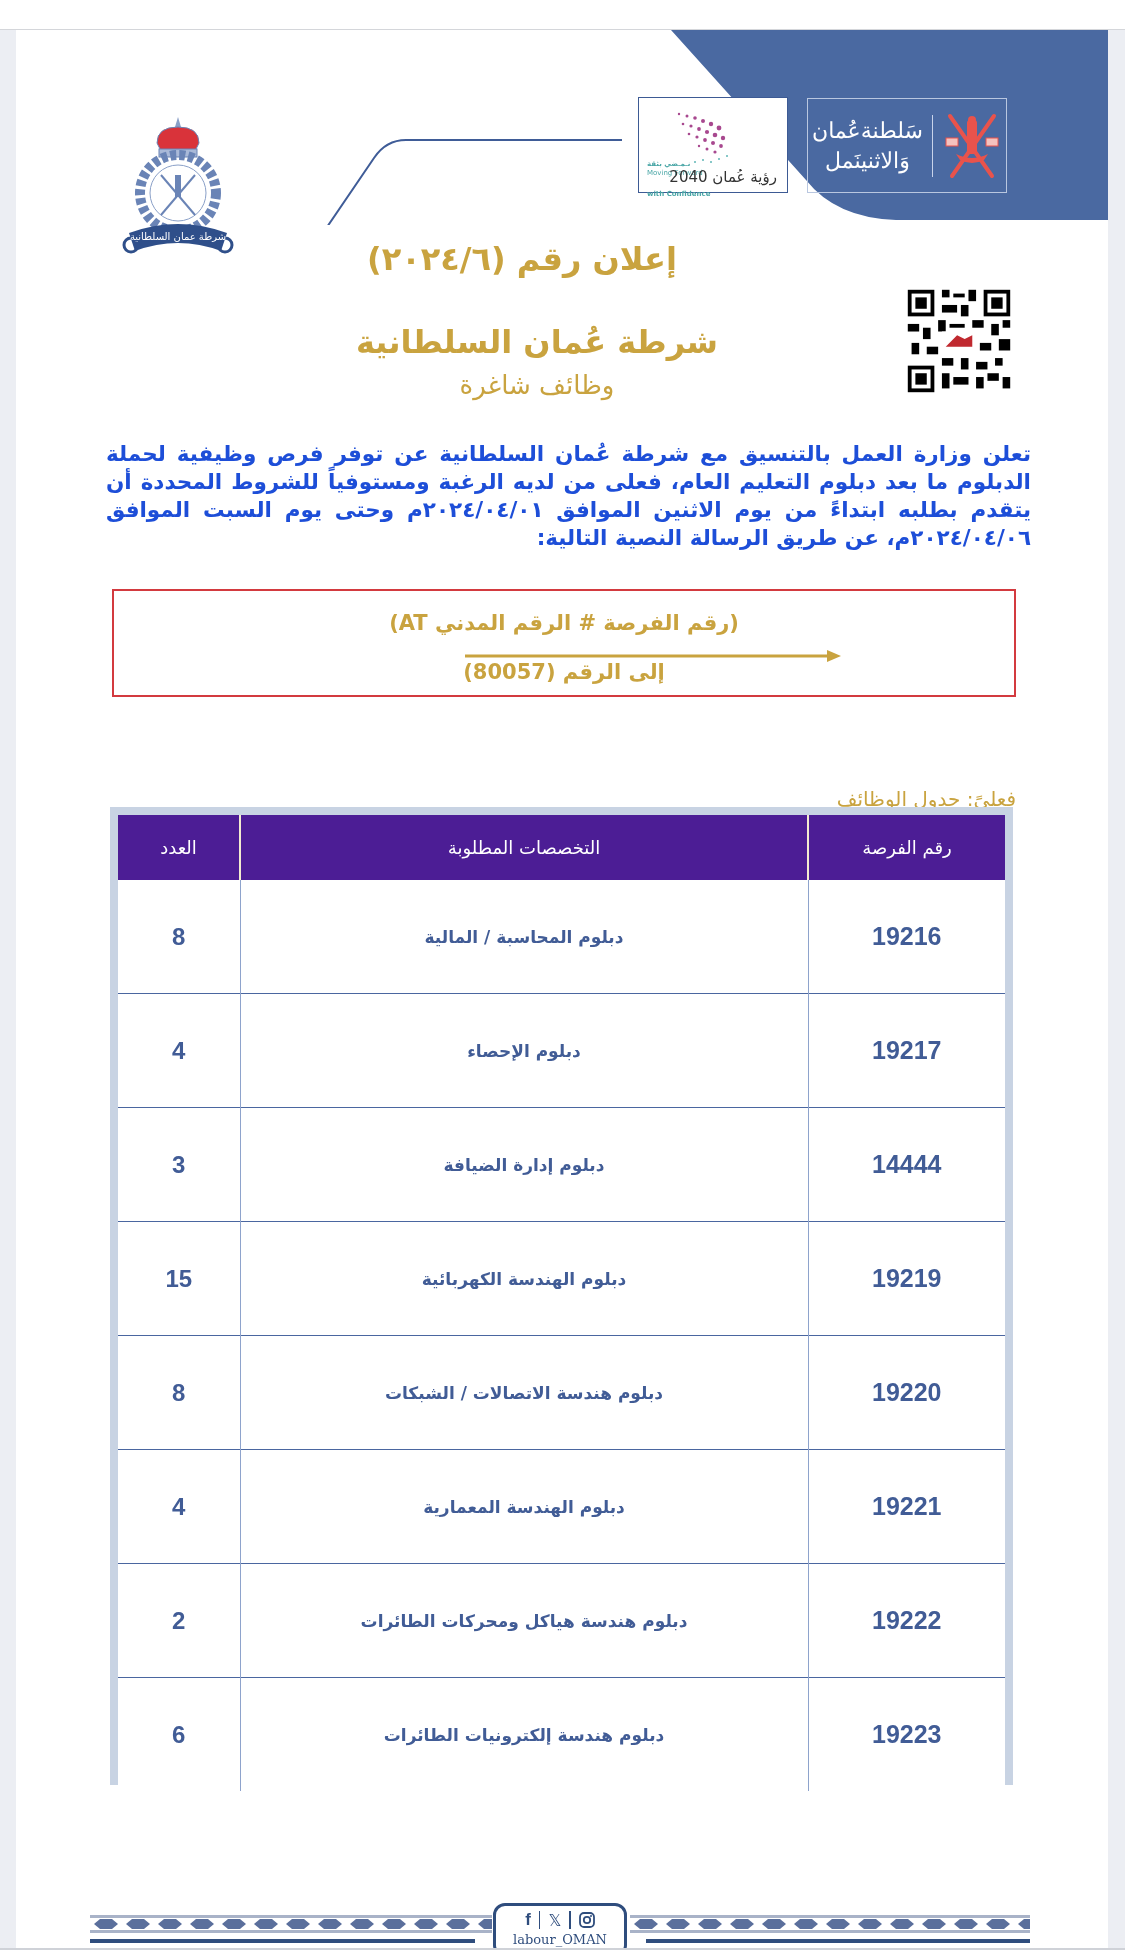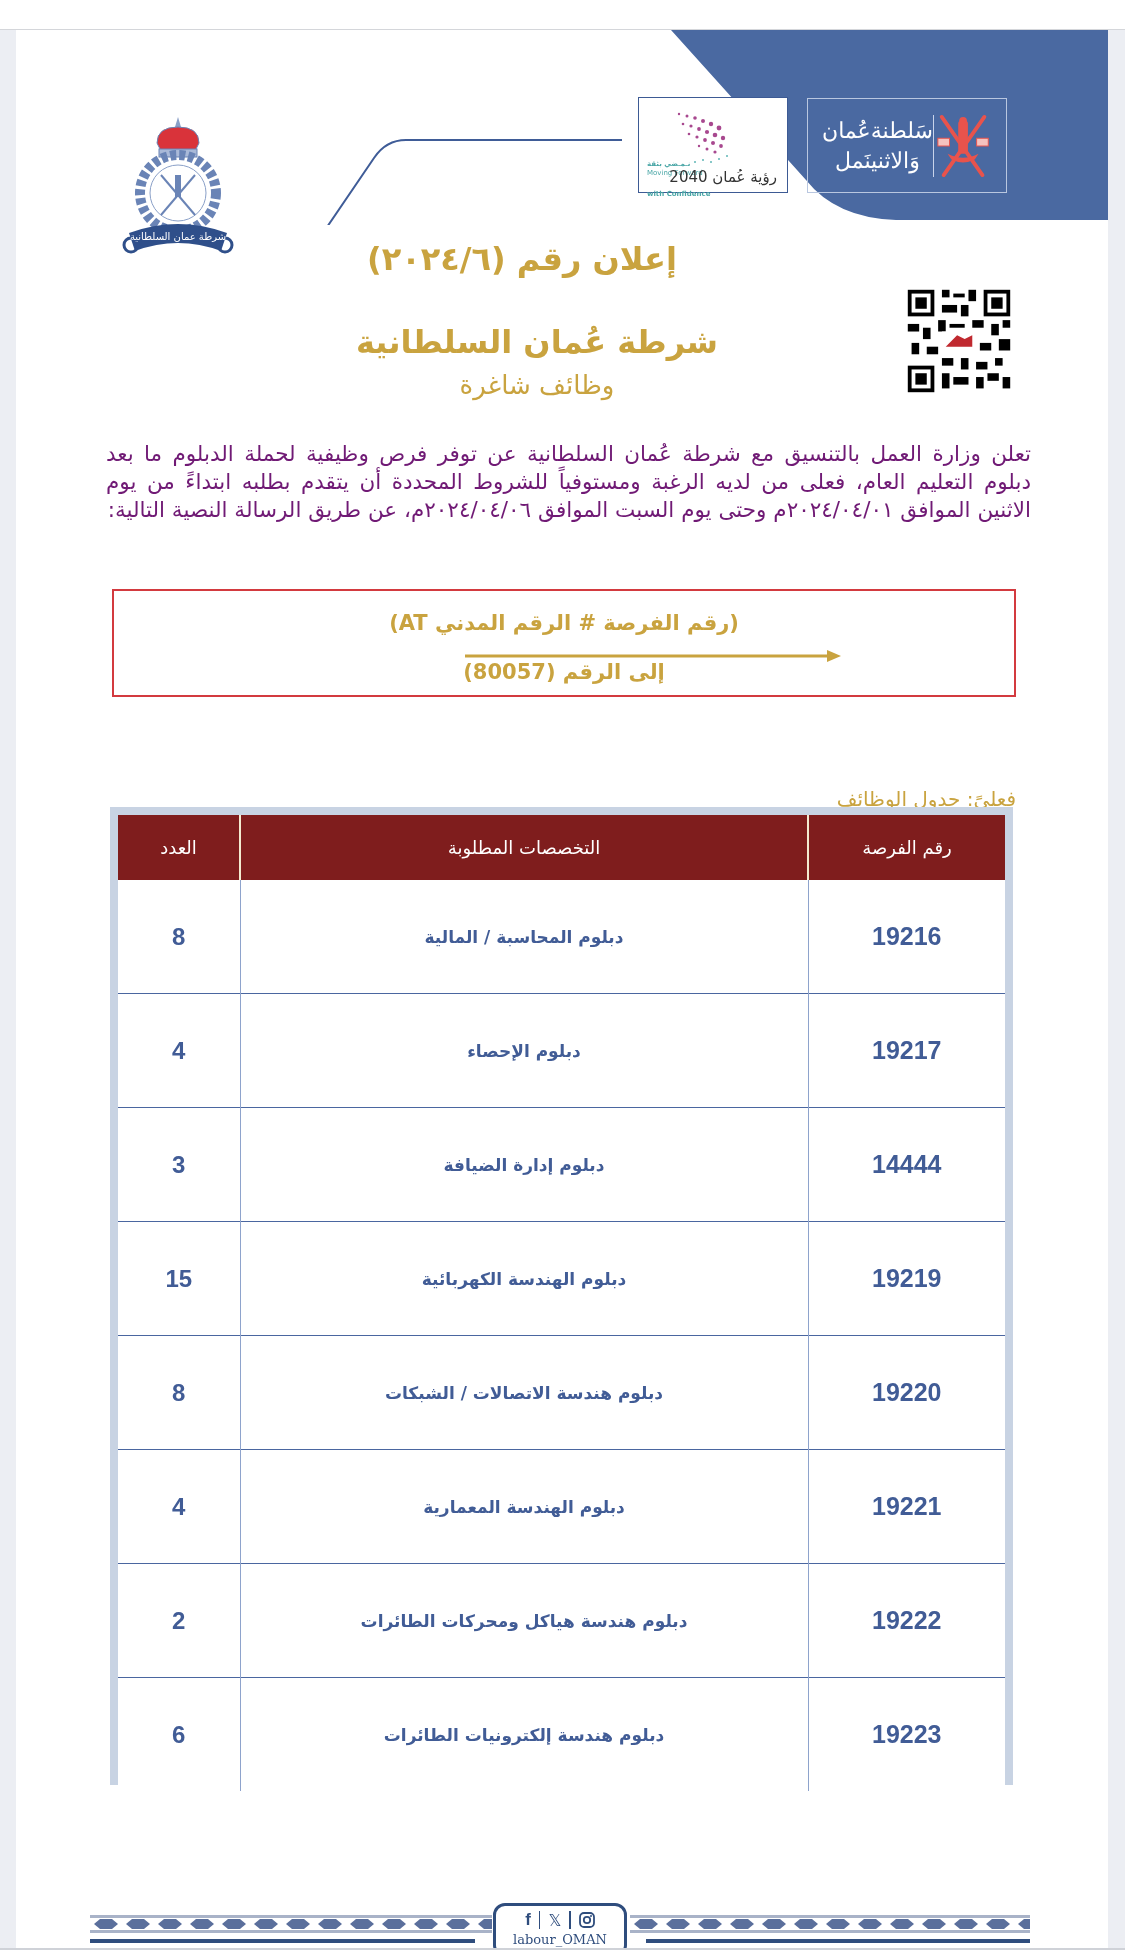--- a/index.html
+++ b/index.html
@@ -3,50 +3,50 @@
 <meta charset="utf-8">
 <style>
   html, body { margin:0; padding:0; }
   body { width:1125px; height:1950px; background:#eceef3; position:relative; overflow:hidden; font-family:"DejaVu Sans", sans-serif; }
   .topbar { position:absolute; left:0; top:0; width:1125px; height:29px; background:#ffffff; border-bottom:1px solid #d4d6da; }
   .page { position:absolute; left:16px; top:30px; width:1092px; height:1918px; background:#ffffff; overflow:hidden; }
   .bottom-line { position:absolute; left:0; top:1948px; width:1125px; height:2px; background:#cfd2d8; }
 
   
   .banner { position:absolute; left:0; top:0; width:1092px; height:195px; }
-  .ministry-box { position:absolute; left:791px; top:68px; width:200px; height:95px; border:1px solid #b9c7e0; display:flex; align-items:center; justify-content:space-between; padding:0 14px; box-sizing:border-box; }
+  .ministry-box { position:absolute; left:791px; top:68px; width:200px; height:95px; border:1px solid #b9c7e0; display:flex; align-items:center; justify-content:space-between; padding:0 4px; box-sizing:border-box; }
   .ministry-text { color:#ffffff; font-family:"DejaVu Serif", serif; font-size:22px; line-height:30px; text-align:center; direction:rtl; }
   .ministry-sep { width:1px; height:62px; background:#c8d3ea; }
   .emblem { width:60px; height:72px; }
   .vision-box { position:absolute; left:622px; top:67px; width:150px; height:96px; background:#fff; border:1px solid #3d5a94; box-sizing:border-box; }
   .vision-label { position:absolute; font-size:7px; color:#49a6a6; }
   .vision-ar { position:absolute; right:10px; top:70px; font-size:15px; color:#333; direction:rtl; }
   .police-logo { position:absolute; left:105px; top:85px; width:115px; height:145px; }
 
   
   .title { position:absolute; left:0; width:1092px; text-align:center; direction:rtl; color:#c9a33f; font-weight:bold; }
   .t1 { top:210px; font-size:32px; left:-40px; }
   .t2 { top:293px; font-size:32px; left:-25px; }
   .t3 { top:340px; font-size:26px; font-weight:normal; left:-25px; }
 
   .qr { position:absolute; left:888px; top:256px; width:110px; height:110px; }
 
-  .intro { position:absolute; left:90px; top:410px; width:925px; direction:rtl; text-align:justify; color:#701a75; font-size:21.5px; line-height:28px; font-weight:normal; }
+  .intro { position:absolute; left:90px; top:410px; width:925px; direction:rtl; text-align:justify; color:#1d4ed8; font-size:21.5px; line-height:28px; font-weight:bold; }
 
   .sms-box { position:absolute; left:96px; top:559px; width:904px; height:108px; border:2px solid #d33a3f; box-sizing:border-box;padding-left:32px; }
   .sms-line1 { position:absolute; left:0; width:100%; top:20px; text-align:center; direction:rtl; color:#c9a33f; font-weight:bold; font-size:21px; }
   .sms-arrow { position:absolute; left:351px; top:59px; width:376px; height:12px; }
   .sms-line2 { position:absolute; left:0; width:100%; top:69px; text-align:center; direction:rtl; color:#c9a33f; font-weight:bold; font-size:21px; }
 
   .section-title { position:absolute; right:92px; top:757px; direction:rtl; color:#c9a33f; font-size:20px; }
 
   
   .table-frame { position:absolute; left:94px; top:777px; width:903px; height:978px; background:#c8d3e3; }
   .table { position:absolute; left:8px; top:8px; width:887px; border-collapse:collapse; table-layout:fixed; direction:rtl; }
-  .table th { background:#7f1d1d; color:#ffffff; font-weight:normal; font-size:18px; height:65px; border-left:2px solid #f4ead0; padding:0; }
+  .table th { background:#4c1d95; color:#ffffff; font-weight:normal; font-size:18px; height:65px; border-left:2px solid #f4ead0; padding:0; }
   .table th:last-child { border-left:none; }
   .table td { background:#fff; height:113px; border-top:1.5px solid #4a66a0; border-left:1px solid #8ea3cc; text-align:center; color:#415c96; padding:0; }
   .table td:last-child { border-left:none; }
   .table tr:first-child td { border-top:none; }
   .col-id { width:197px; }
   .col-spec { width:568px; }
   .col-count { width:122px; }
   .cell-id { font-family:"Liberation Sans", sans-serif; font-weight:bold; font-size:25px; }
   .cell-spec { font-weight:bold; font-size:17px; }
   .cell-count { font-family:"Liberation Sans", sans-serif; font-weight:bold; font-size:24px; }

